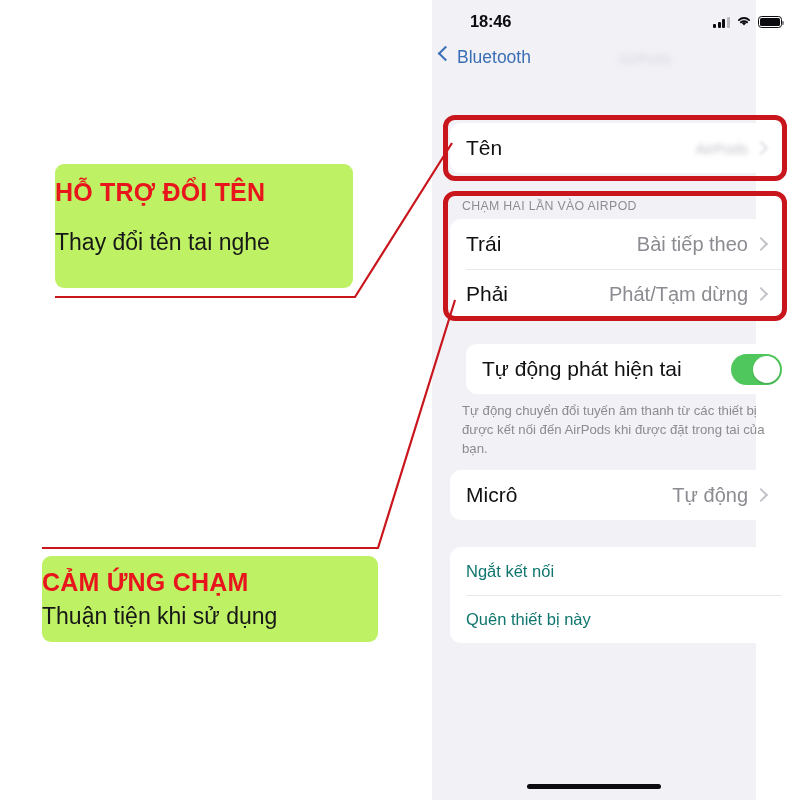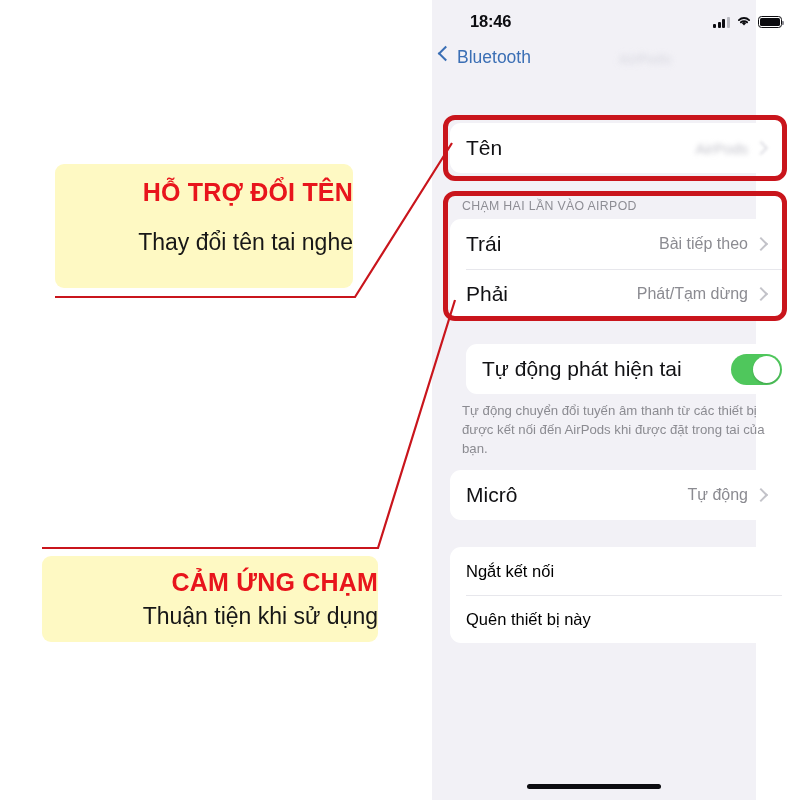--- a/index.html
+++ b/index.html
@@ -132,35 +132,35 @@
     height: 1px;
     background: #e7e7ec;
   }
   .row-label {
     font-size: 21px;
     color: #111114;
     flex: 0 0 auto;
   }
   .row-value {
     margin-left: auto;
-    font-size: 16px;
+    font-size: 20px;
     color: #8b8b91;
     white-space: nowrap;
   }
   .row-chevron {
     margin-left: 8px;
     width: 8px; height: 8px;
     border-right: 2px solid #c3c3c9;
     border-top: 2px solid #c3c3c9;
     transform: rotate(45deg);
     flex: 0 0 auto;
   }
   .row-link {
     font-size: 16.5px;
-    color: #000000;
+    color: #0f766e;
     cursor: pointer;
   }
 
   
   #card-name { left: 18px; top: 123px; width: 332px; height: 50px; }
   #name-value {
     margin-left: auto;
     font-size: 15px;
     color: #c3c3cb;
     filter: blur(2.6px);
@@ -239,23 +239,23 @@
     border-radius: 12px;
     box-sizing: border-box;
     pointer-events: none;
   }
   #highlight-name { left: 443px; top: 115px; width: 344px; height: 66px; }
   #highlight-doubletap { left: 443px; top: 191px; width: 344px; height: 130px; }
 
   
   .callout {
     position: absolute;
-    background: #fef9c3;
+    background: #bef264;
     border-radius: 9px;
-    text-align: right;
+    text-align: left;
     box-sizing: border-box;
   }
   .callout-title {
     color: #e8151c;
     font-weight: bold;
     letter-spacing: 0.2px;
   }
   .callout-body {
     color: #171717;
   }

